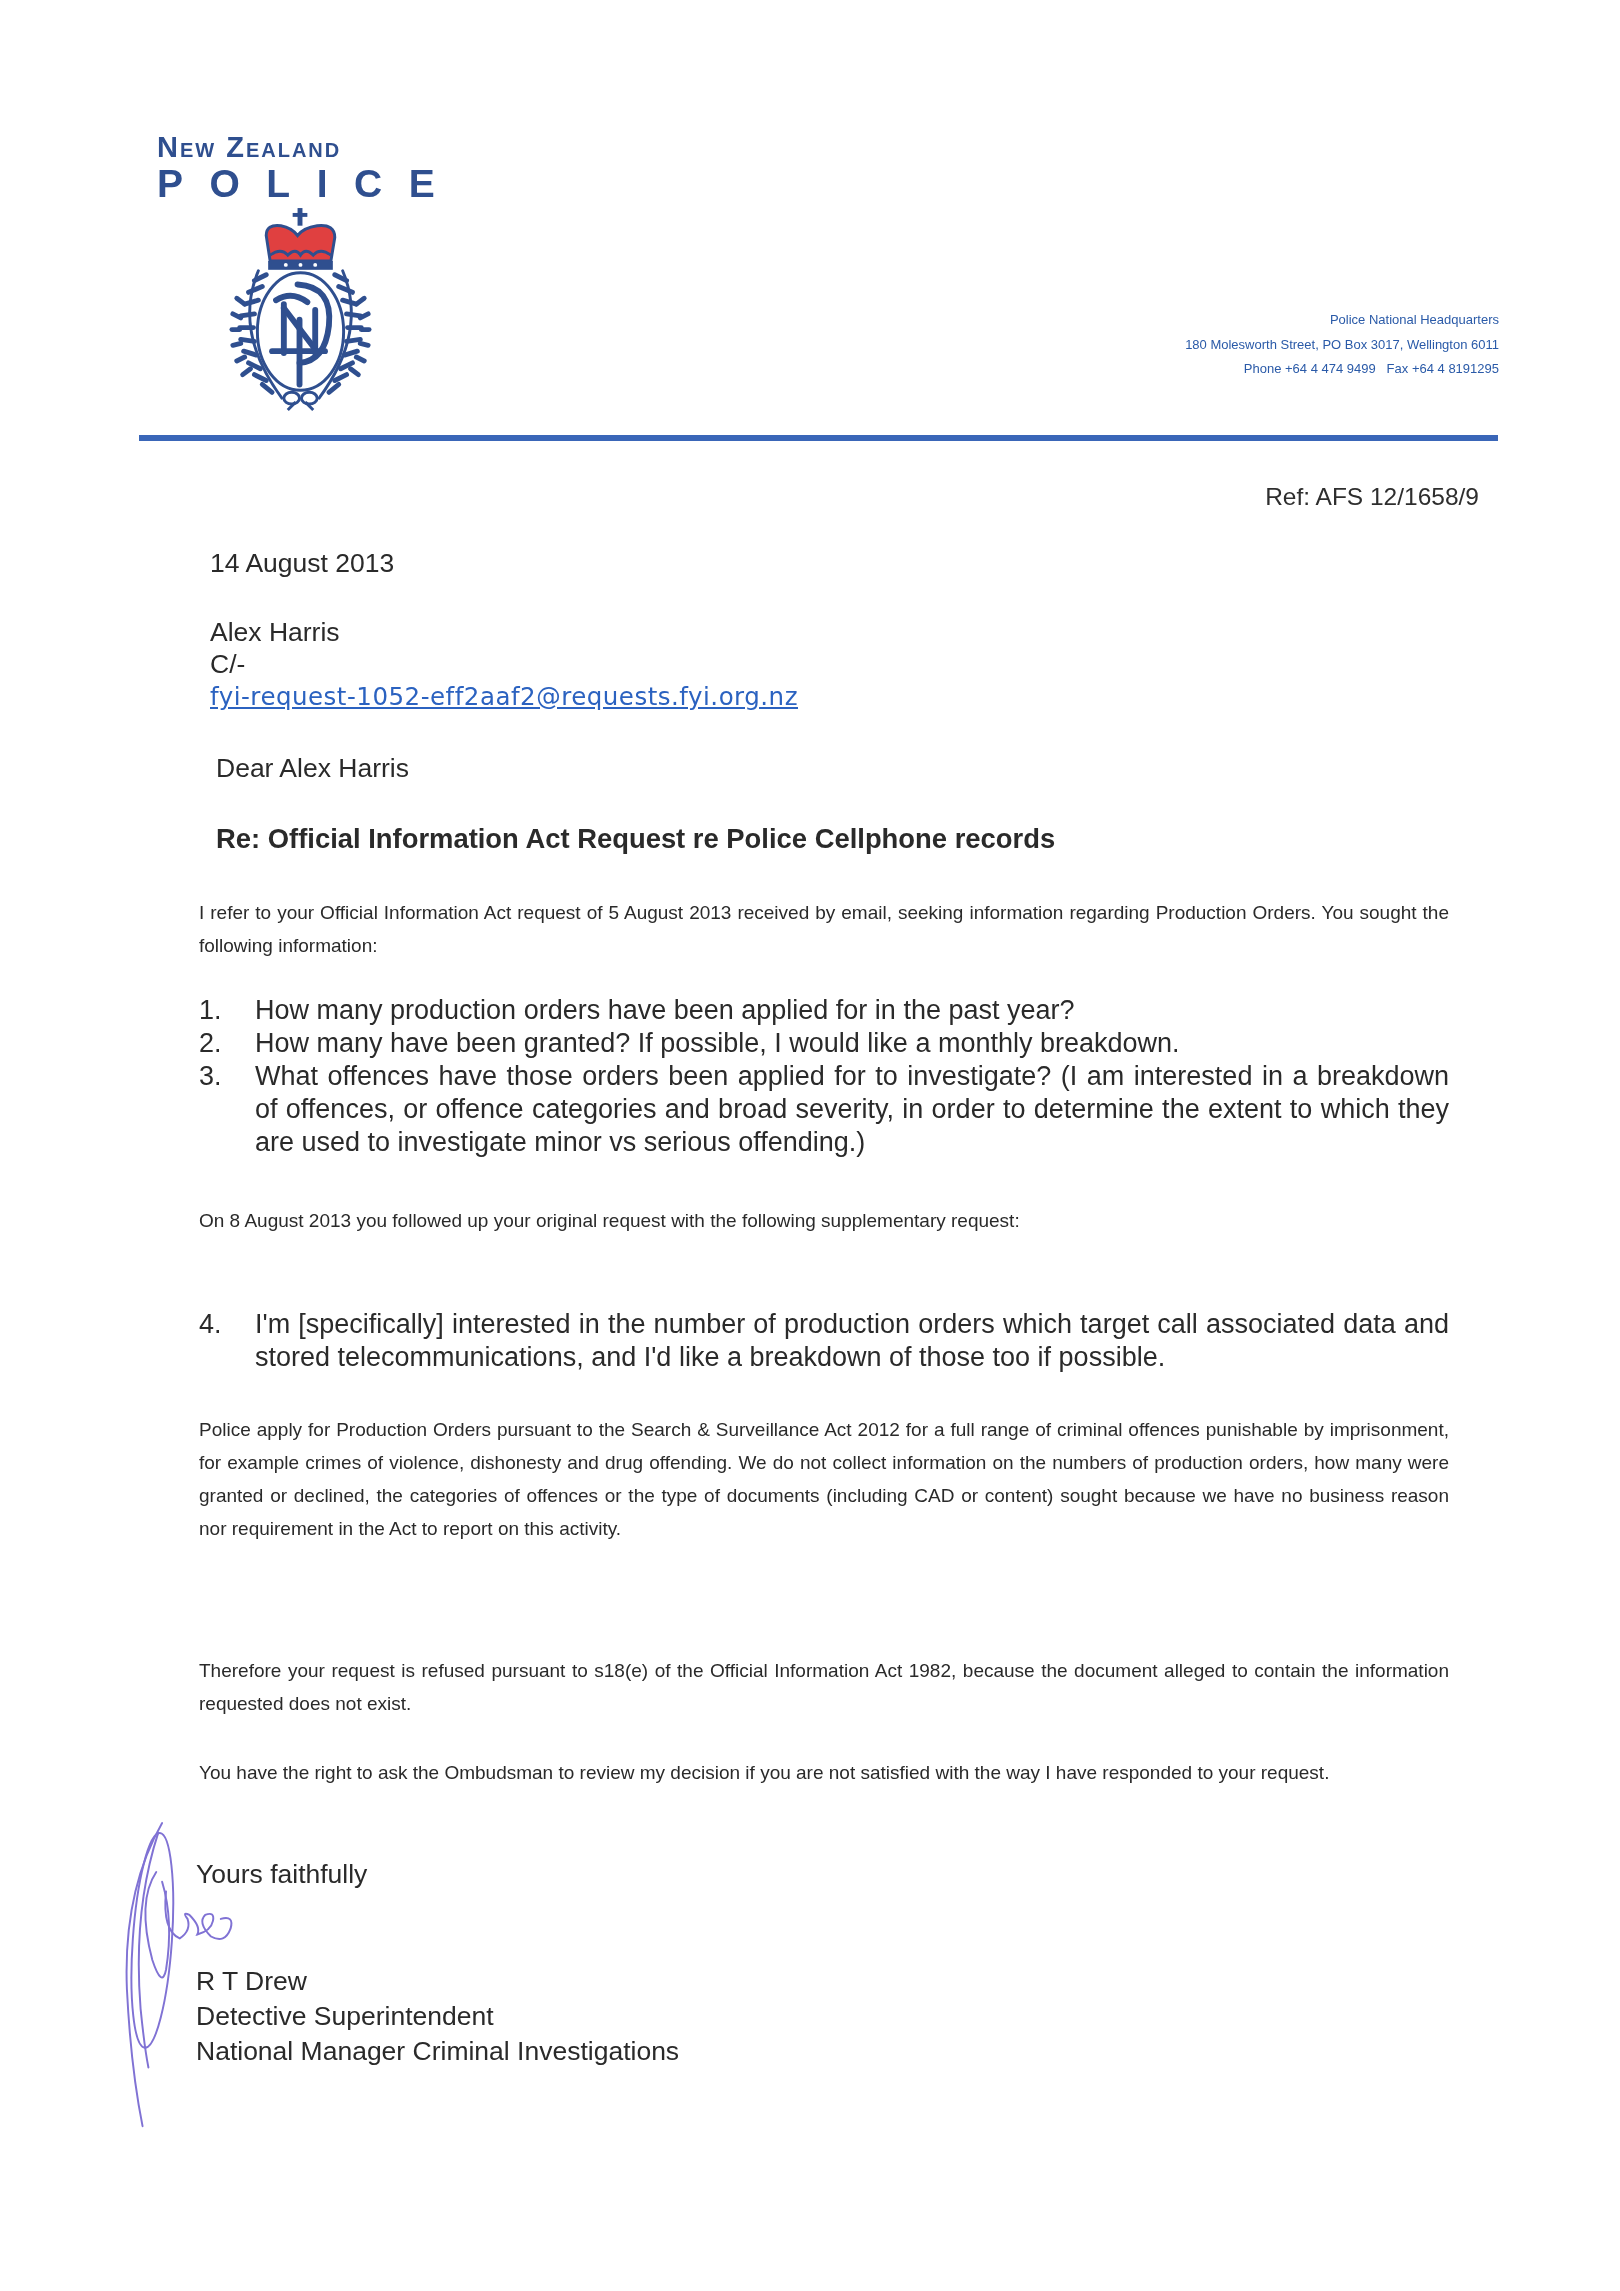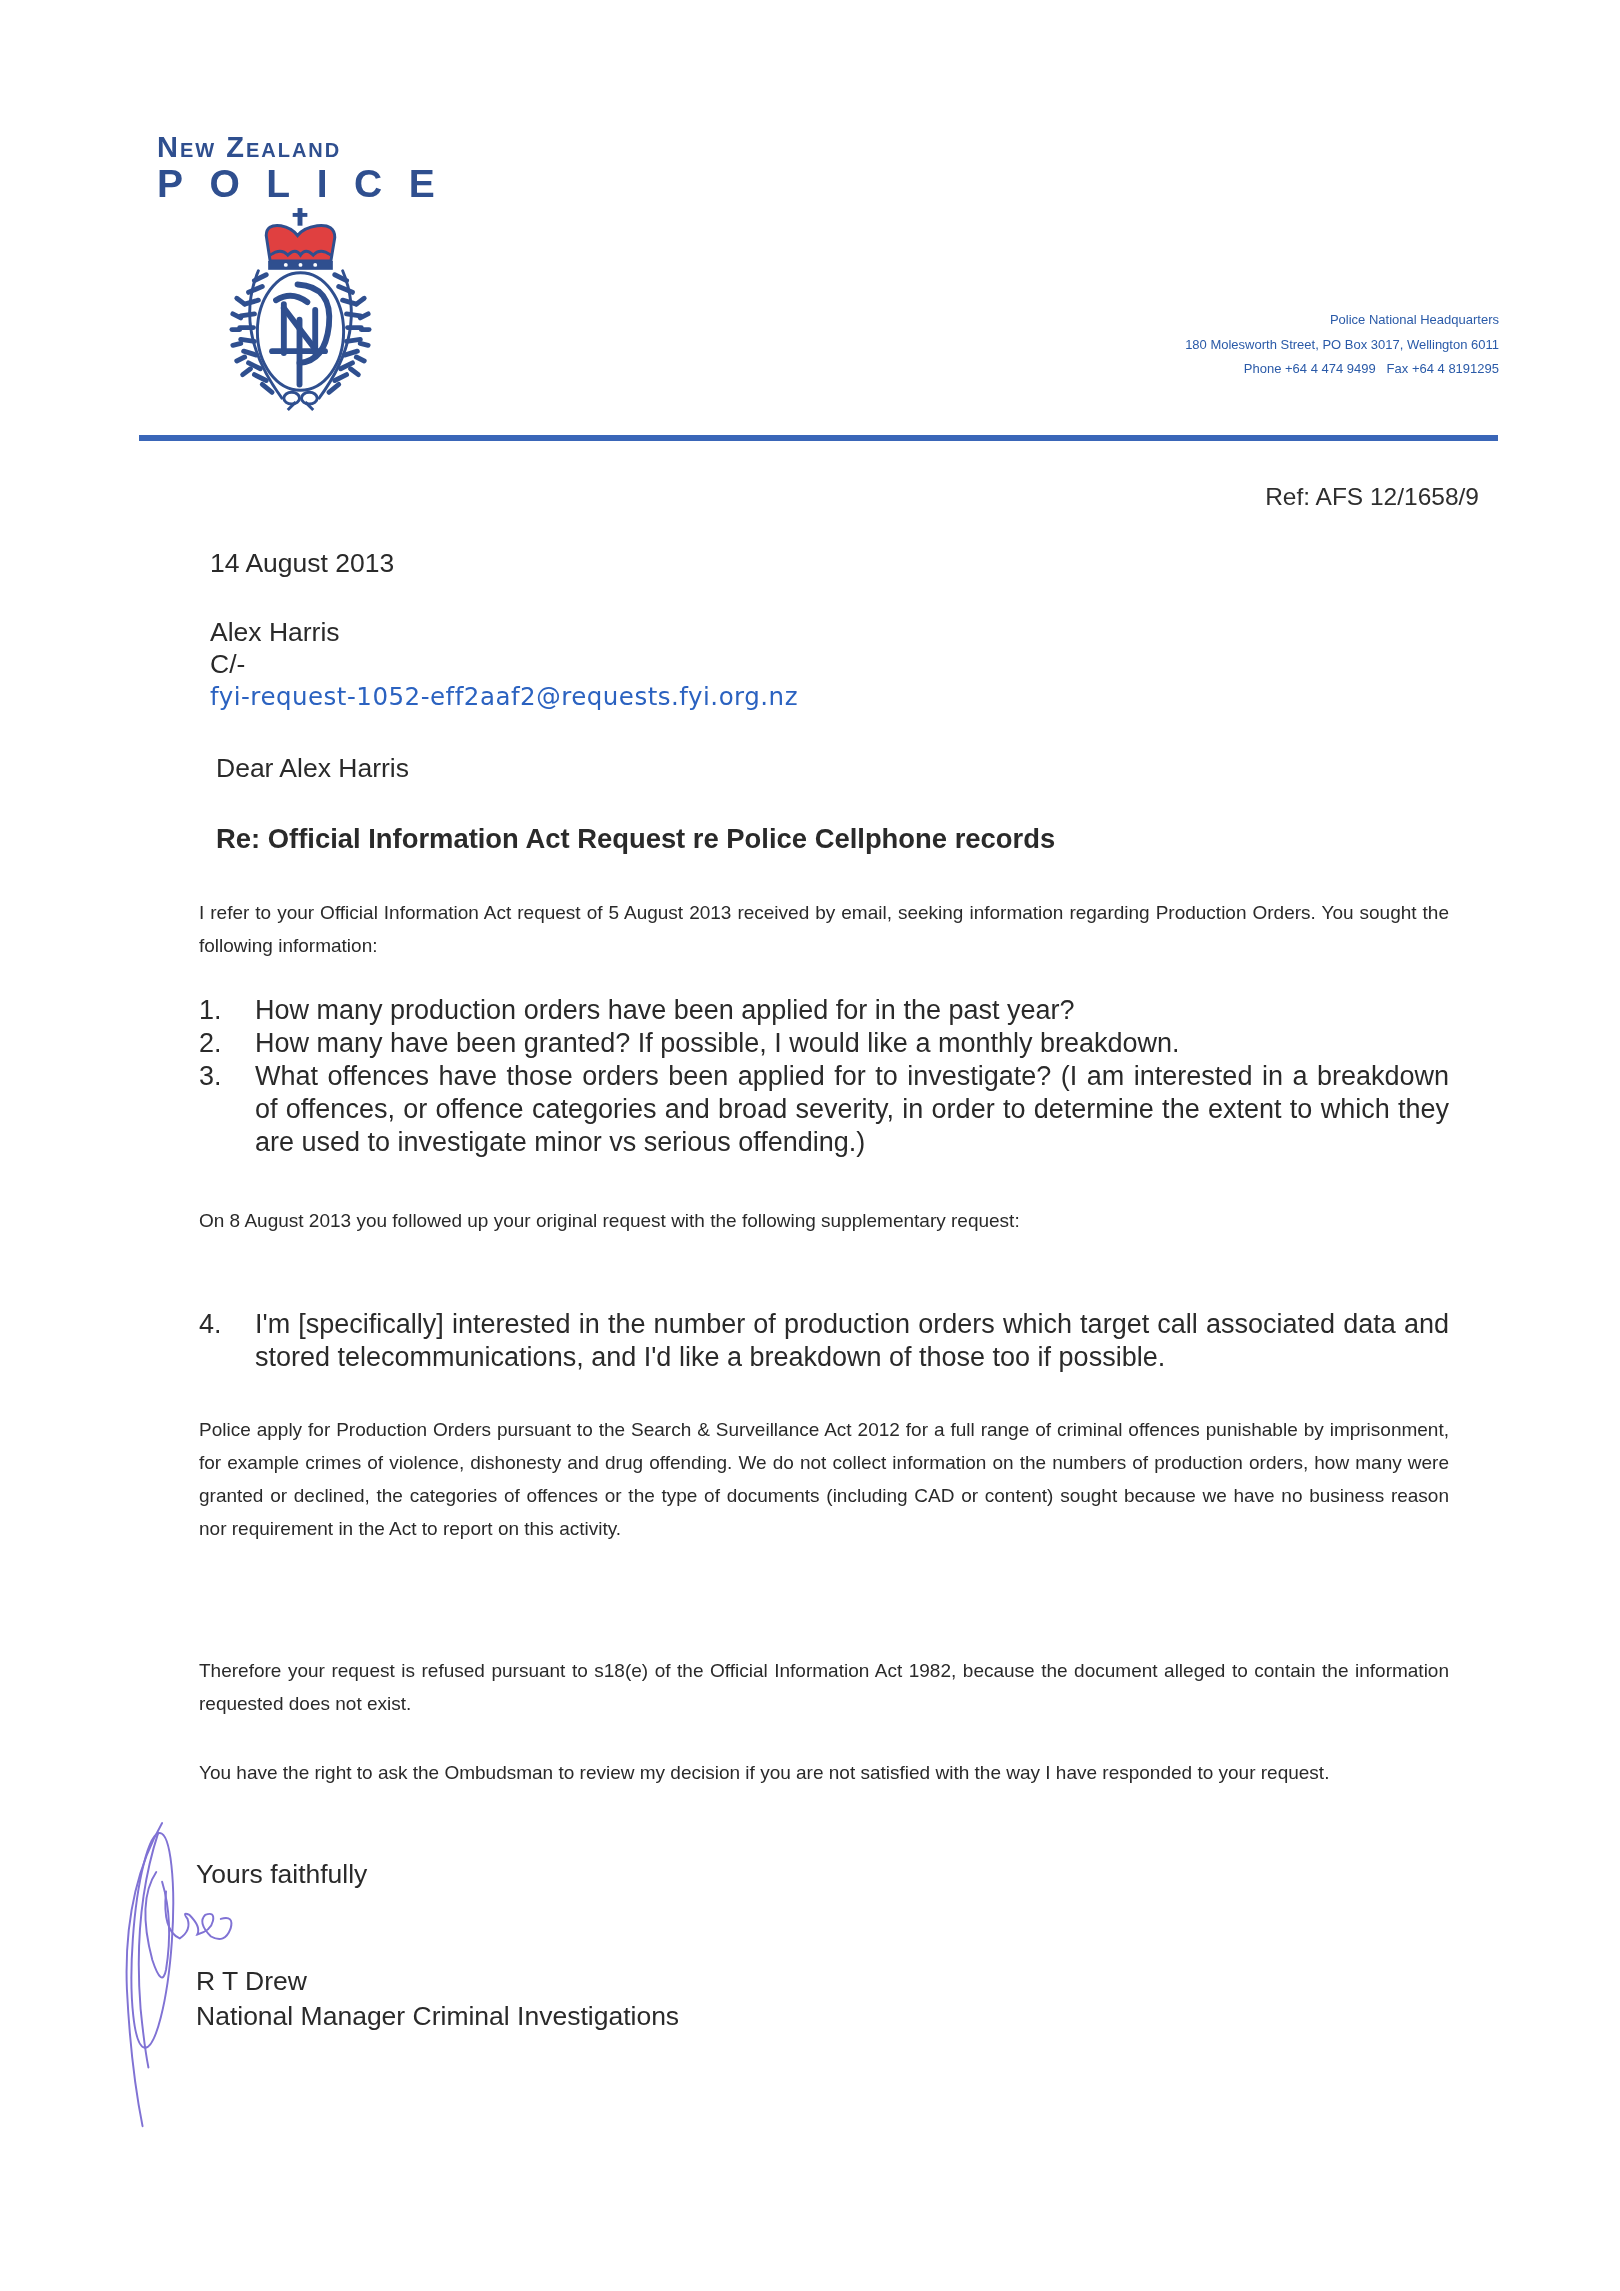--- a/index.html
+++ b/index.html
@@ -70,20 +70,21 @@
       font-size: 26.5px;
       line-height: 32px;
       color: #2a2a2a;
     }
     .date { left: 210px; top: 547px; }
     .addressee { left: 210px; top: 616px; line-height: 32px; }
     .email {
       font-family: "DejaVu Sans", sans-serif;
       font-size: 24.5px;
       color: #2b62c0;
+      text-decoration: underline;
       letter-spacing: 0.5px;
     }
     .salutation { left: 216px; top: 752px; }
     .subject {
       left: 216px;
       top: 823px;
       font-weight: bold;
       font-size: 27.4px;
     }
     .para {
@@ -279,15 +280,16 @@
     <path d="M40 10 Q0 80 4 180 Q8 260 20 320"></path>
     <path d="M36 20 Q10 100 18 200 Q22 240 26 260"></path>
     <ellipse cx="30" cy="130" rx="20" ry="110" transform="rotate(4 30 130)"></ellipse>
     <path d="M34 60 Q14 90 30 150 Q40 180 44 160 Q52 110 40 70"></path>
     <path d="M44 80 Q40 120 58 128 Q70 120 66 108 Q60 100 68 104 Q80 116 76 124 Q90 120 92 110 Q94 100 84 104 Q76 112 90 126 Q104 134 110 118 Q114 104 100 108"></path>
   </g>
 </svg>
 
 <div class="text signatory">
   <div>R T Drew</div>
+  <div>Detective Superintendent</div>
   <div>National Manager Criminal Investigations</div>
 </div>
 
 
 </body></html>

